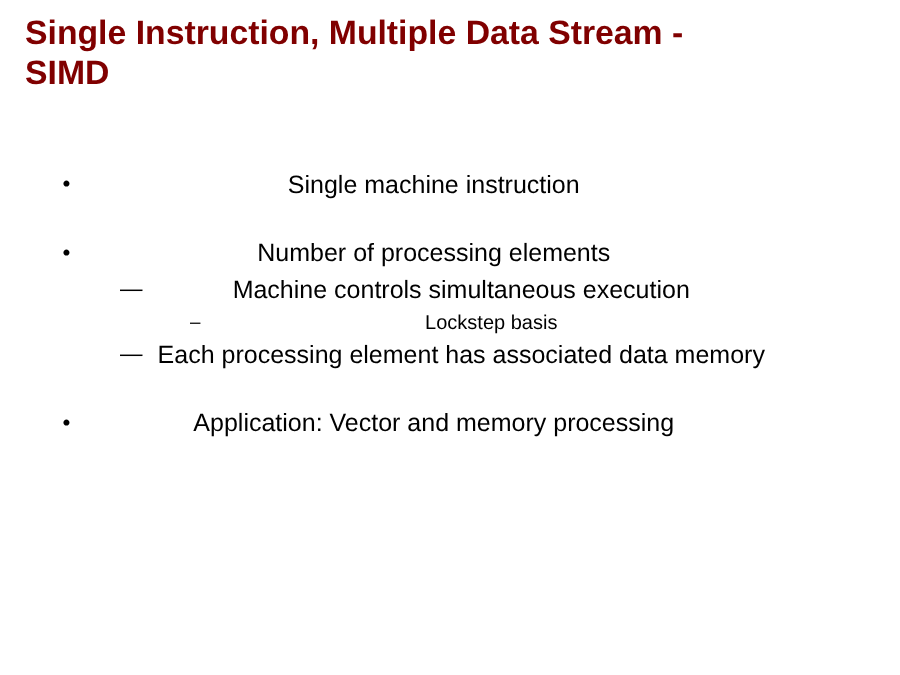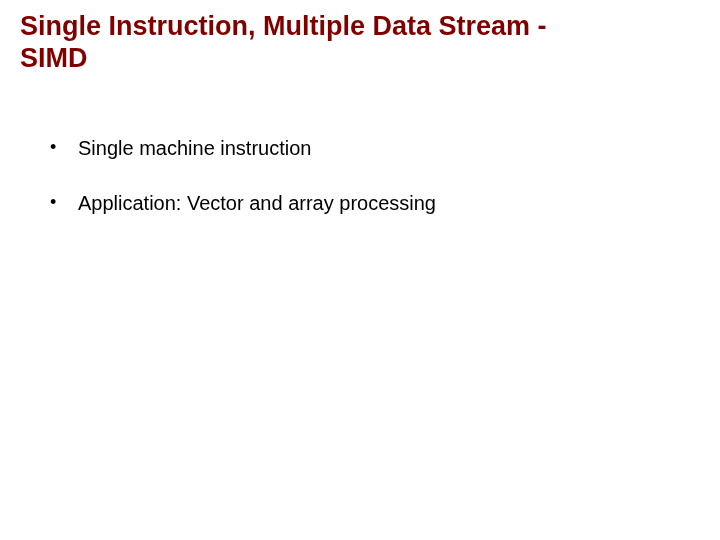--- a/index.html
+++ b/index.html
@@ -28,20 +28,21 @@
     list-style: none;
     padding: 0;
     margin: 0 0 0 30px;
   }
   ul.level1 > li {
     position: relative;
     padding-left: 28px;
     font-size: 20px;
     line-height: 1.35;
     margin-bottom: 28px;
+    text-align: center;
   }
   ul.level1 > li::before {
     content: "•";
     position: absolute;
     left: 0;
     top: 0;
     font-size: 18px;
   }
   ul.level2 {
     list-style: none;
@@ -86,19 +87,35 @@
 
 <div class="slide">
   <h1 class="title">Single Instruction, Multiple Data Stream - SIMD</h1>
 
   <ul class="level1">
 
     <li>
       <span>Single machine instruction</span>
     </li>
 
+    <li>
+      <span>Number of processing elements</span>
+      <ul class="level2">
+        <li>
+          <span>Machine controls simultaneous execution</span>
+          <ul class="level3">
+            <li>
+              <span>Lockstep basis</span>
+            </li>
+          </ul>
+        </li>
+        <li>
+          <span>Each processing element has associated data memory</span>
+        </li>
+      </ul>
+    </li>
 
     <li>
-      <span>Application: Vector and array processing</span>
+      <span>Application: Vector and memory processing</span>
     </li>
 
   </ul>
 </div>
 
 </body></html>

